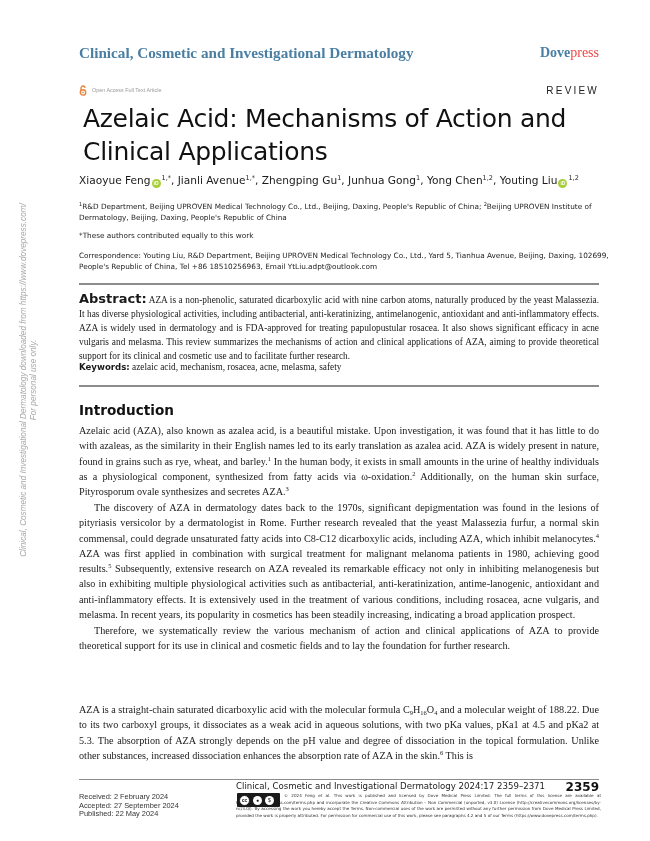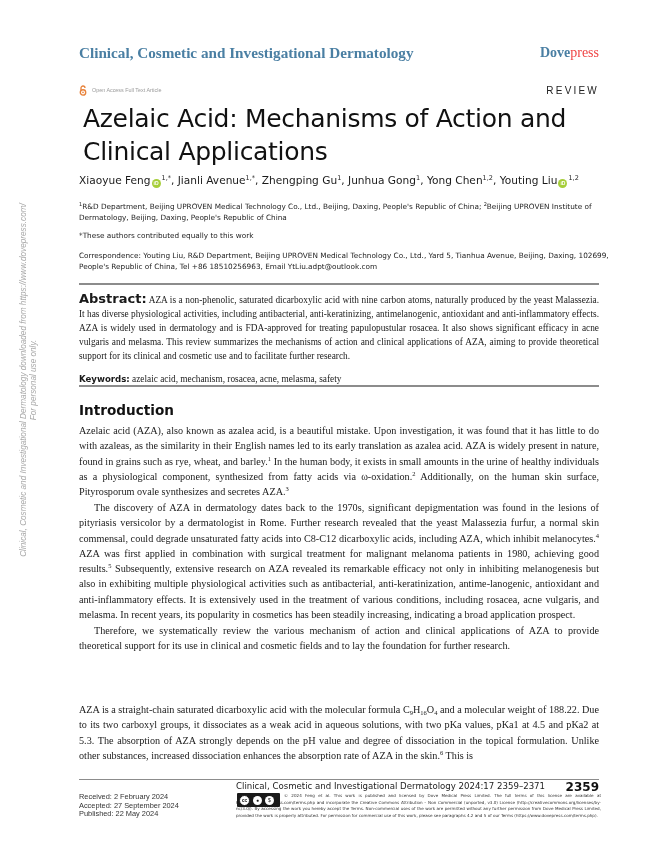--- a/index.html
+++ b/index.html
@@ -39,21 +39,21 @@
   .affil sup { font-size: 5px; vertical-align: 3px; }
   .equal { position: absolute; left: 75px; top: 231px; font-family: "DejaVu Sans", sans-serif; font-size: 7.3px; color: #222; }
   .corr { position: absolute; left: 75px; top: 250px; width: 535px; font-family: "DejaVu Sans", sans-serif; font-size: 7.3px; line-height: 11px; color: #222; }
 
   .rule { position: absolute; left: 75px; width: 520px; height: 2px; background: #8c8c8c; }
   .rule.r1 { top: 283px; }
   .rule.r2 { top: 385px; }
 
   .abstract { position: absolute; left: 75px; top: 292px; width: 520px; font-family: "Liberation Serif", serif; font-size: 9.3px; line-height: 14px; text-align: justify; color: #1a1a1a; }
   .abstract .label { font-family: "DejaVu Sans", sans-serif; font-weight: bold; font-size: 13px; }
-  .keywords { position: absolute; left: 75px; top: 362px; width: 520px; font-family: "Liberation Serif", serif; font-size: 9.3px; color: #1a1a1a; margin-top: 12px; }
+  .keywords { position: absolute; left: 75px; top: 362px; width: 520px; font-family: "Liberation Serif", serif; font-size: 9.3px; color: #1a1a1a; }
   .keywords .label { font-family: "DejaVu Sans", sans-serif; font-weight: bold; font-size: 8.6px; }
 
   .h2 { position: absolute; left: 75px; font-family: "DejaVu Sans", sans-serif; font-weight: bold; font-size: 13.6px; color: #111; margin: 0; }
   .h2.intro { top: 402px; }
   .h2.mol { top: 682px; }
 
   .body-text { position: absolute; left: 75px; width: 520px; font-family: "Liberation Serif", serif; font-size: 10.2px; line-height: 15.3px; text-align: justify; color: #1a1a1a; margin: 0; }
   .body-text sup { font-size: 6.5px; vertical-align: 4px; line-height: 0; }
   .body-text sub { font-size: 6.5px; vertical-align: -2px; line-height: 0; }
   .p1 { top: 423px; }

